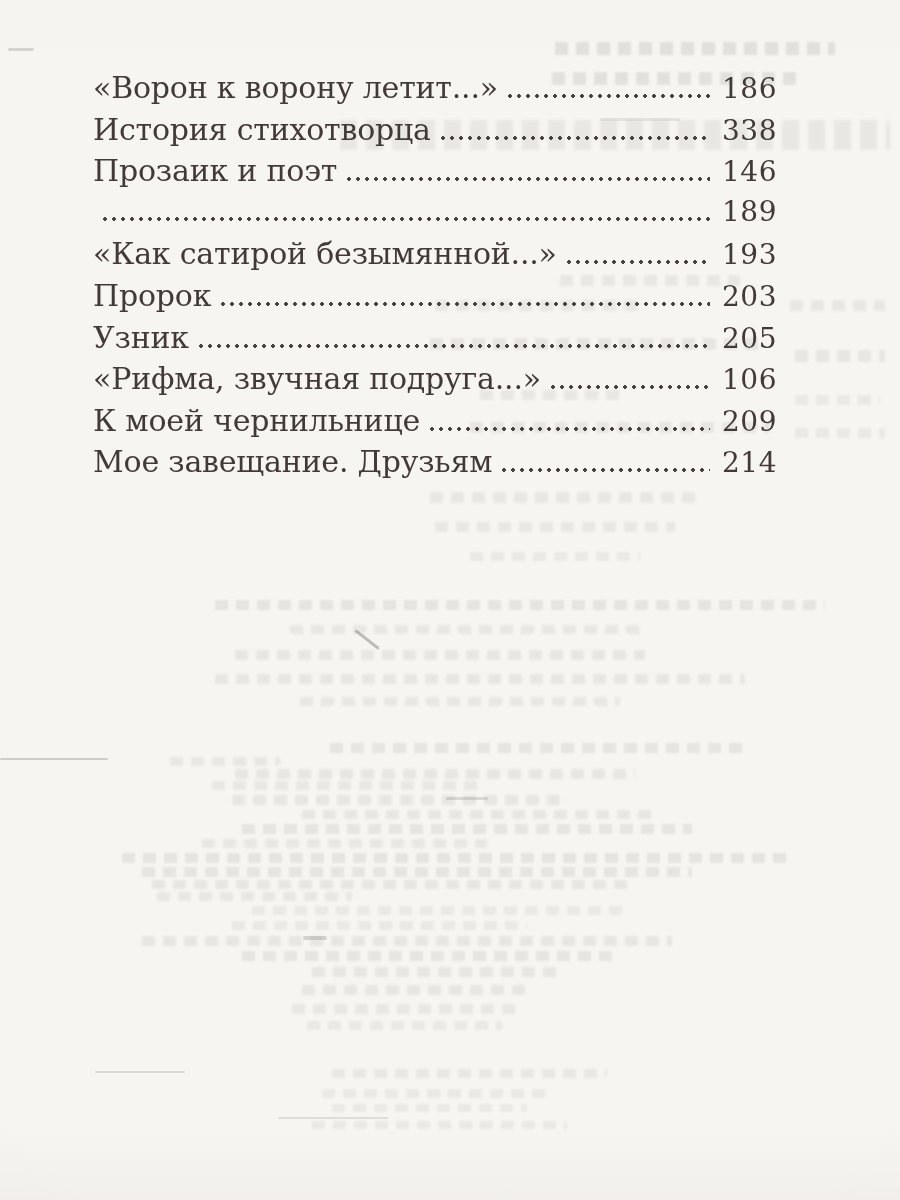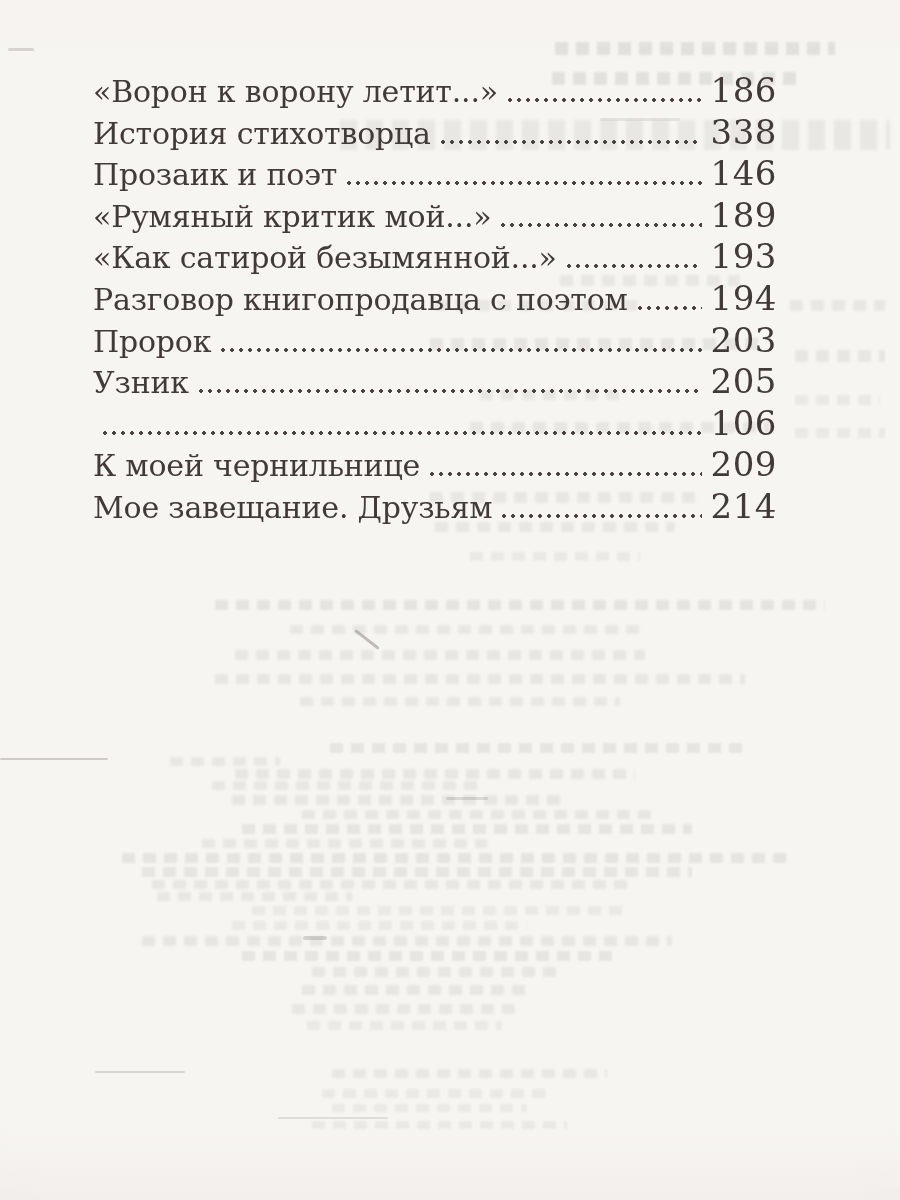--- a/index.html
+++ b/index.html
@@ -55,21 +55,21 @@
     min-width: 18px;
     height: 5px;
     margin-left: 9px;
     margin-right: 9px;
     background-image: radial-gradient(circle 1.9px at 3px 2.8px, #4a4240 97%, rgba(0,0,0,0) 100%);
     background-size: 9px 5px;
     background-repeat: repeat-x;
     background-position: left bottom;
   }
   .toc-page {
-    font-size: 34px;
+    font-size: 28px;
     min-width: 58px;
     text-align: right;
     letter-spacing: 0.5px;
     flex: 0 0 auto;
   }
 </style>
 </head>
 <body>
 
 <div class="page">
@@ -140,51 +140,46 @@
     <span class="toc-page">338</span>
   </li>
 
   <li class="toc-row">
     <span class="toc-title">Прозаик и поэт</span>
     <span class="dot-leader"></span>
     <span class="toc-page">146</span>
   </li>
 
   <li class="toc-row">
-    <span class="toc-title">«Румяный критик мой...»</span>
     <span class="dot-leader"></span>
     <span class="toc-page">189</span>
   </li>
 
 
   <li class="toc-row">
     <span class="toc-title">«Как сатирой безымянной...»</span>
     <span class="dot-leader"></span>
     <span class="toc-page">193</span>
   </li>
 
-  <li class="toc-row">
-    <span class="toc-title">Разговор книгопродавца с поэтом</span>
-    <span class="dot-leader"></span>
-    <span class="toc-page">194</span>
-  </li>
 
   <li class="toc-row">
     <span class="toc-title">Пророк</span>
     <span class="dot-leader"></span>
     <span class="toc-page">203</span>
   </li>
 
   <li class="toc-row">
     <span class="toc-title">Узник</span>
     <span class="dot-leader"></span>
     <span class="toc-page">205</span>
   </li>
 
   <li class="toc-row">
+    <span class="toc-title">«Рифма, звучная подруга...»</span>
     <span class="dot-leader"></span>
     <span class="toc-page">106</span>
   </li>
 
   <li class="toc-row">
     <span class="toc-title">К моей чернильнице</span>
     <span class="dot-leader"></span>
     <span class="toc-page">209</span>
   </li>
 

